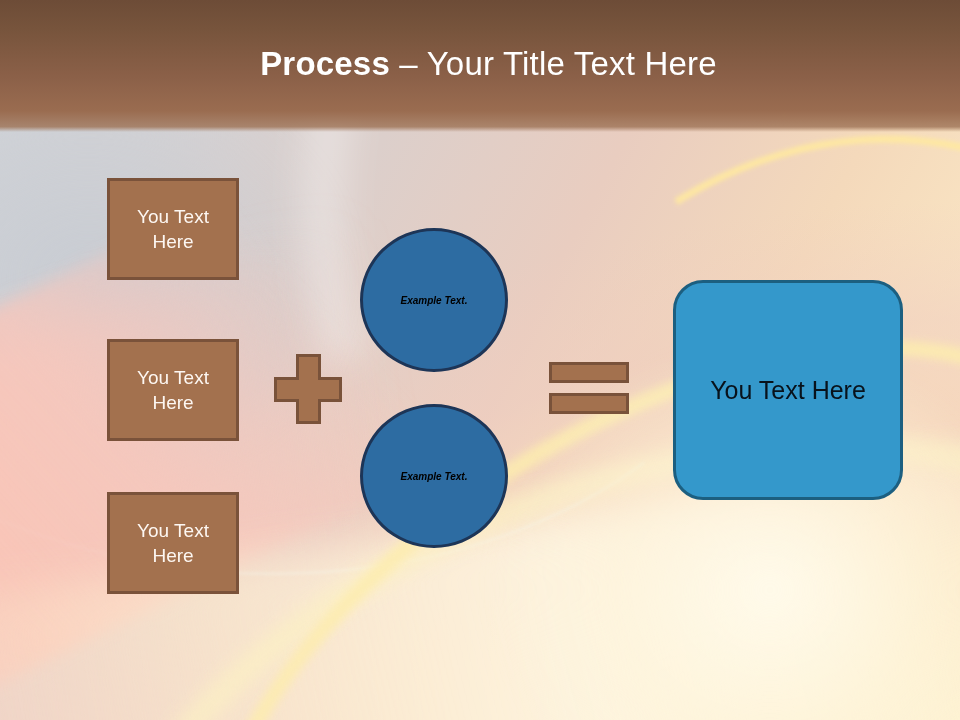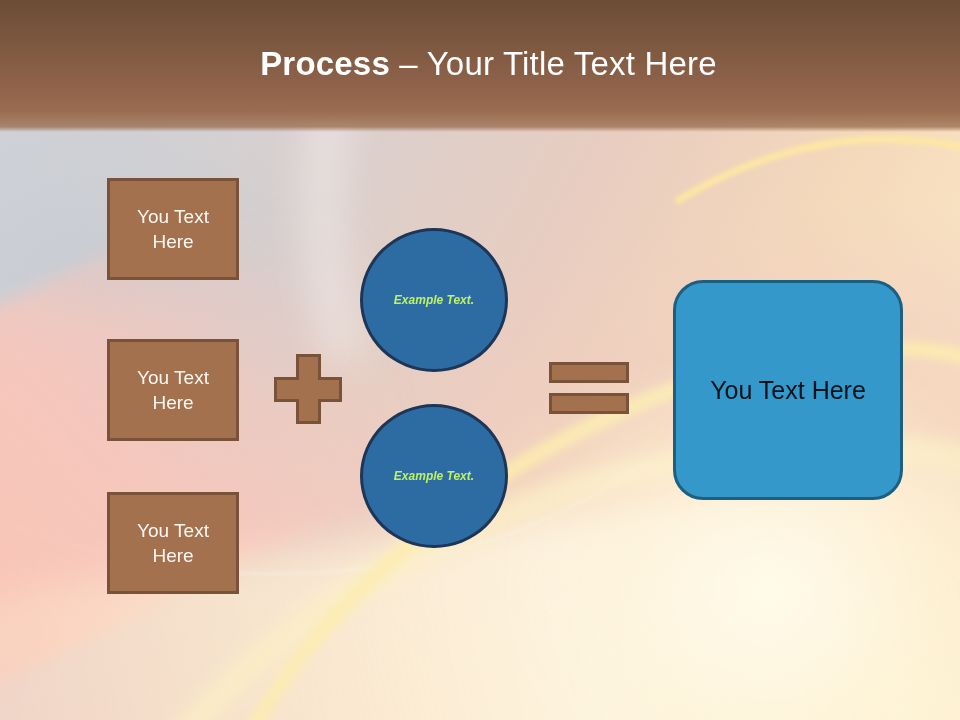--- a/index.html
+++ b/index.html
@@ -239,22 +239,22 @@
     position: absolute;
     width: 148px; height: 144px;
     border-radius: 50%;
     background: #2d6ca2;
     border: 3px solid #1d3557;
     box-sizing: border-box;
     display: flex;
     align-items: center;
     justify-content: center;
     text-align: center;
-    color: #bef264;
-    font-size: 12px;
+    color: #000000;
+    font-size: 10px;
     font-weight: bold;
     font-style: italic;
     line-height: 21px;
   }
   #circle-1 { left: 360px; top: 228px; }
   #circle-2 { left: 360px; top: 404px; }
 
   
   .equals-wrap {
     position: absolute;

